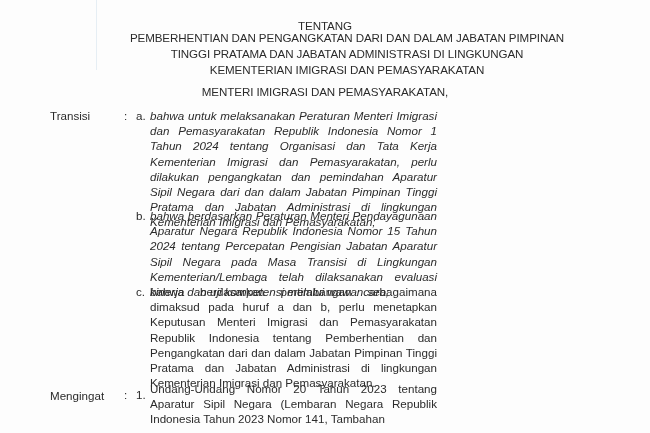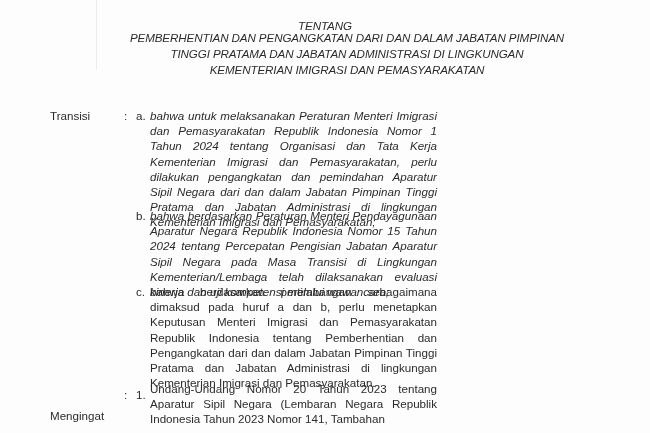--- a/index.html
+++ b/index.html
@@ -32,21 +32,21 @@
       background: #e6eef4;
     }
     .heading {
       position: absolute;
       left: 0;
       width: 650px;
       text-align: center;
       line-height: 16px;
       letter-spacing: -0.1px;
     }
-    .heading div { white-space: nowrap; font-style: italic; }
+    .heading div { white-space: nowrap; }
     .h-tentang { top: 18px; }
     .h-title { top: 30px; padding-left: 22px; }
     .h-minister { top: 84px; }
 
     .label {
       position: absolute;
       left: 50px;
       line-height: 15.2px;
     }
     .colon {
@@ -80,38 +80,41 @@
   <div class="heading h-tentang">
     <div>TENTANG</div>
   </div>
 
   <div class="heading h-title">
     <div>PEMBERHENTIAN DAN PENGANGKATAN DARI DAN DALAM JABATAN PIMPINAN</div>
     <div>TINGGI PRATAMA DAN JABATAN ADMINISTRASI DI LINGKUNGAN</div>
     <div>KEMENTERIAN IMIGRASI DAN PEMASYARAKATAN</div>
   </div>
 
+  <div class="heading h-minister">
+    <div>MENTERI IMIGRASI DAN PEMASYARAKATAN,</div>
+  </div>
 
   <div class="label" style="top:108px;">Transisi</div>
   <div class="colon" style="top:108px;">:</div>
 
   <div class="marker" style="top:108px;">a.</div>
   <div class="para" style="top:108px;font-style:italic;">
     <span class="para-inner">bahwa untuk melaksanakan Peraturan Menteri Imigrasi dan Pemasyarakatan Republik Indonesia Nomor 1 Tahun 2024 tentang Organisasi dan Tata Kerja Kementerian Imigrasi dan Pemasyarakatan, perlu dilakukan pengangkatan dan pemindahan Aparatur Sipil Negara dari dan dalam Jabatan Pimpinan Tinggi Pratama dan Jabatan Administrasi di lingkungan Kementerian Imigrasi dan Pemasyarakatan;</span>
   </div>
 
   <div class="marker" style="top:208px;">b.</div>
   <div class="para" style="top:208px;font-style:italic;">
     <span class="para-inner">bahwa berdasarkan Peraturan Menteri Pendayagunaan Aparatur Negara Republik Indonesia Nomor 15 Tahun 2024 tentang Percepatan Pengisian Jabatan Aparatur Sipil Negara pada Masa Transisi di Lingkungan Kementerian/Lembaga telah dilaksanakan evaluasi kinerja dan uji kompetensi melalui wawancara;</span>
   </div>
 
   <div class="marker" style="top:284px;">c.</div>
   <div class="para" style="top:284px;">
     <span class="para-inner">bahwa berdasarkan pertimbangan sebagaimana dimaksud pada huruf a dan b, perlu menetapkan Keputusan Menteri Imigrasi dan Pemasyarakatan Republik Indonesia tentang Pemberhentian dan Pengangkatan dari dan dalam Jabatan Pimpinan Tinggi Pratama dan Jabatan Administrasi di lingkungan Kementerian Imigrasi dan Pemasyarakatan.</span>
   </div>
 
-  <div class="label" style="top:408px;">Mengingat</div>
+  <div class="label" style="top:388px;">Mengingat</div>
   <div class="colon" style="top:387px;">:</div>
   <div class="marker" style="top:387px;">1.</div>
   <div class="para" style="top:381px;">
     <span class="para-inner">Undang-Undang Nomor 20 Tahun 2023 tentang Aparatur Sipil Negara (Lembaran Negara Republik Indonesia Tahun 2023 Nomor 141, Tambahan</span>
   </div>
 </div>
 
 </body></html>

